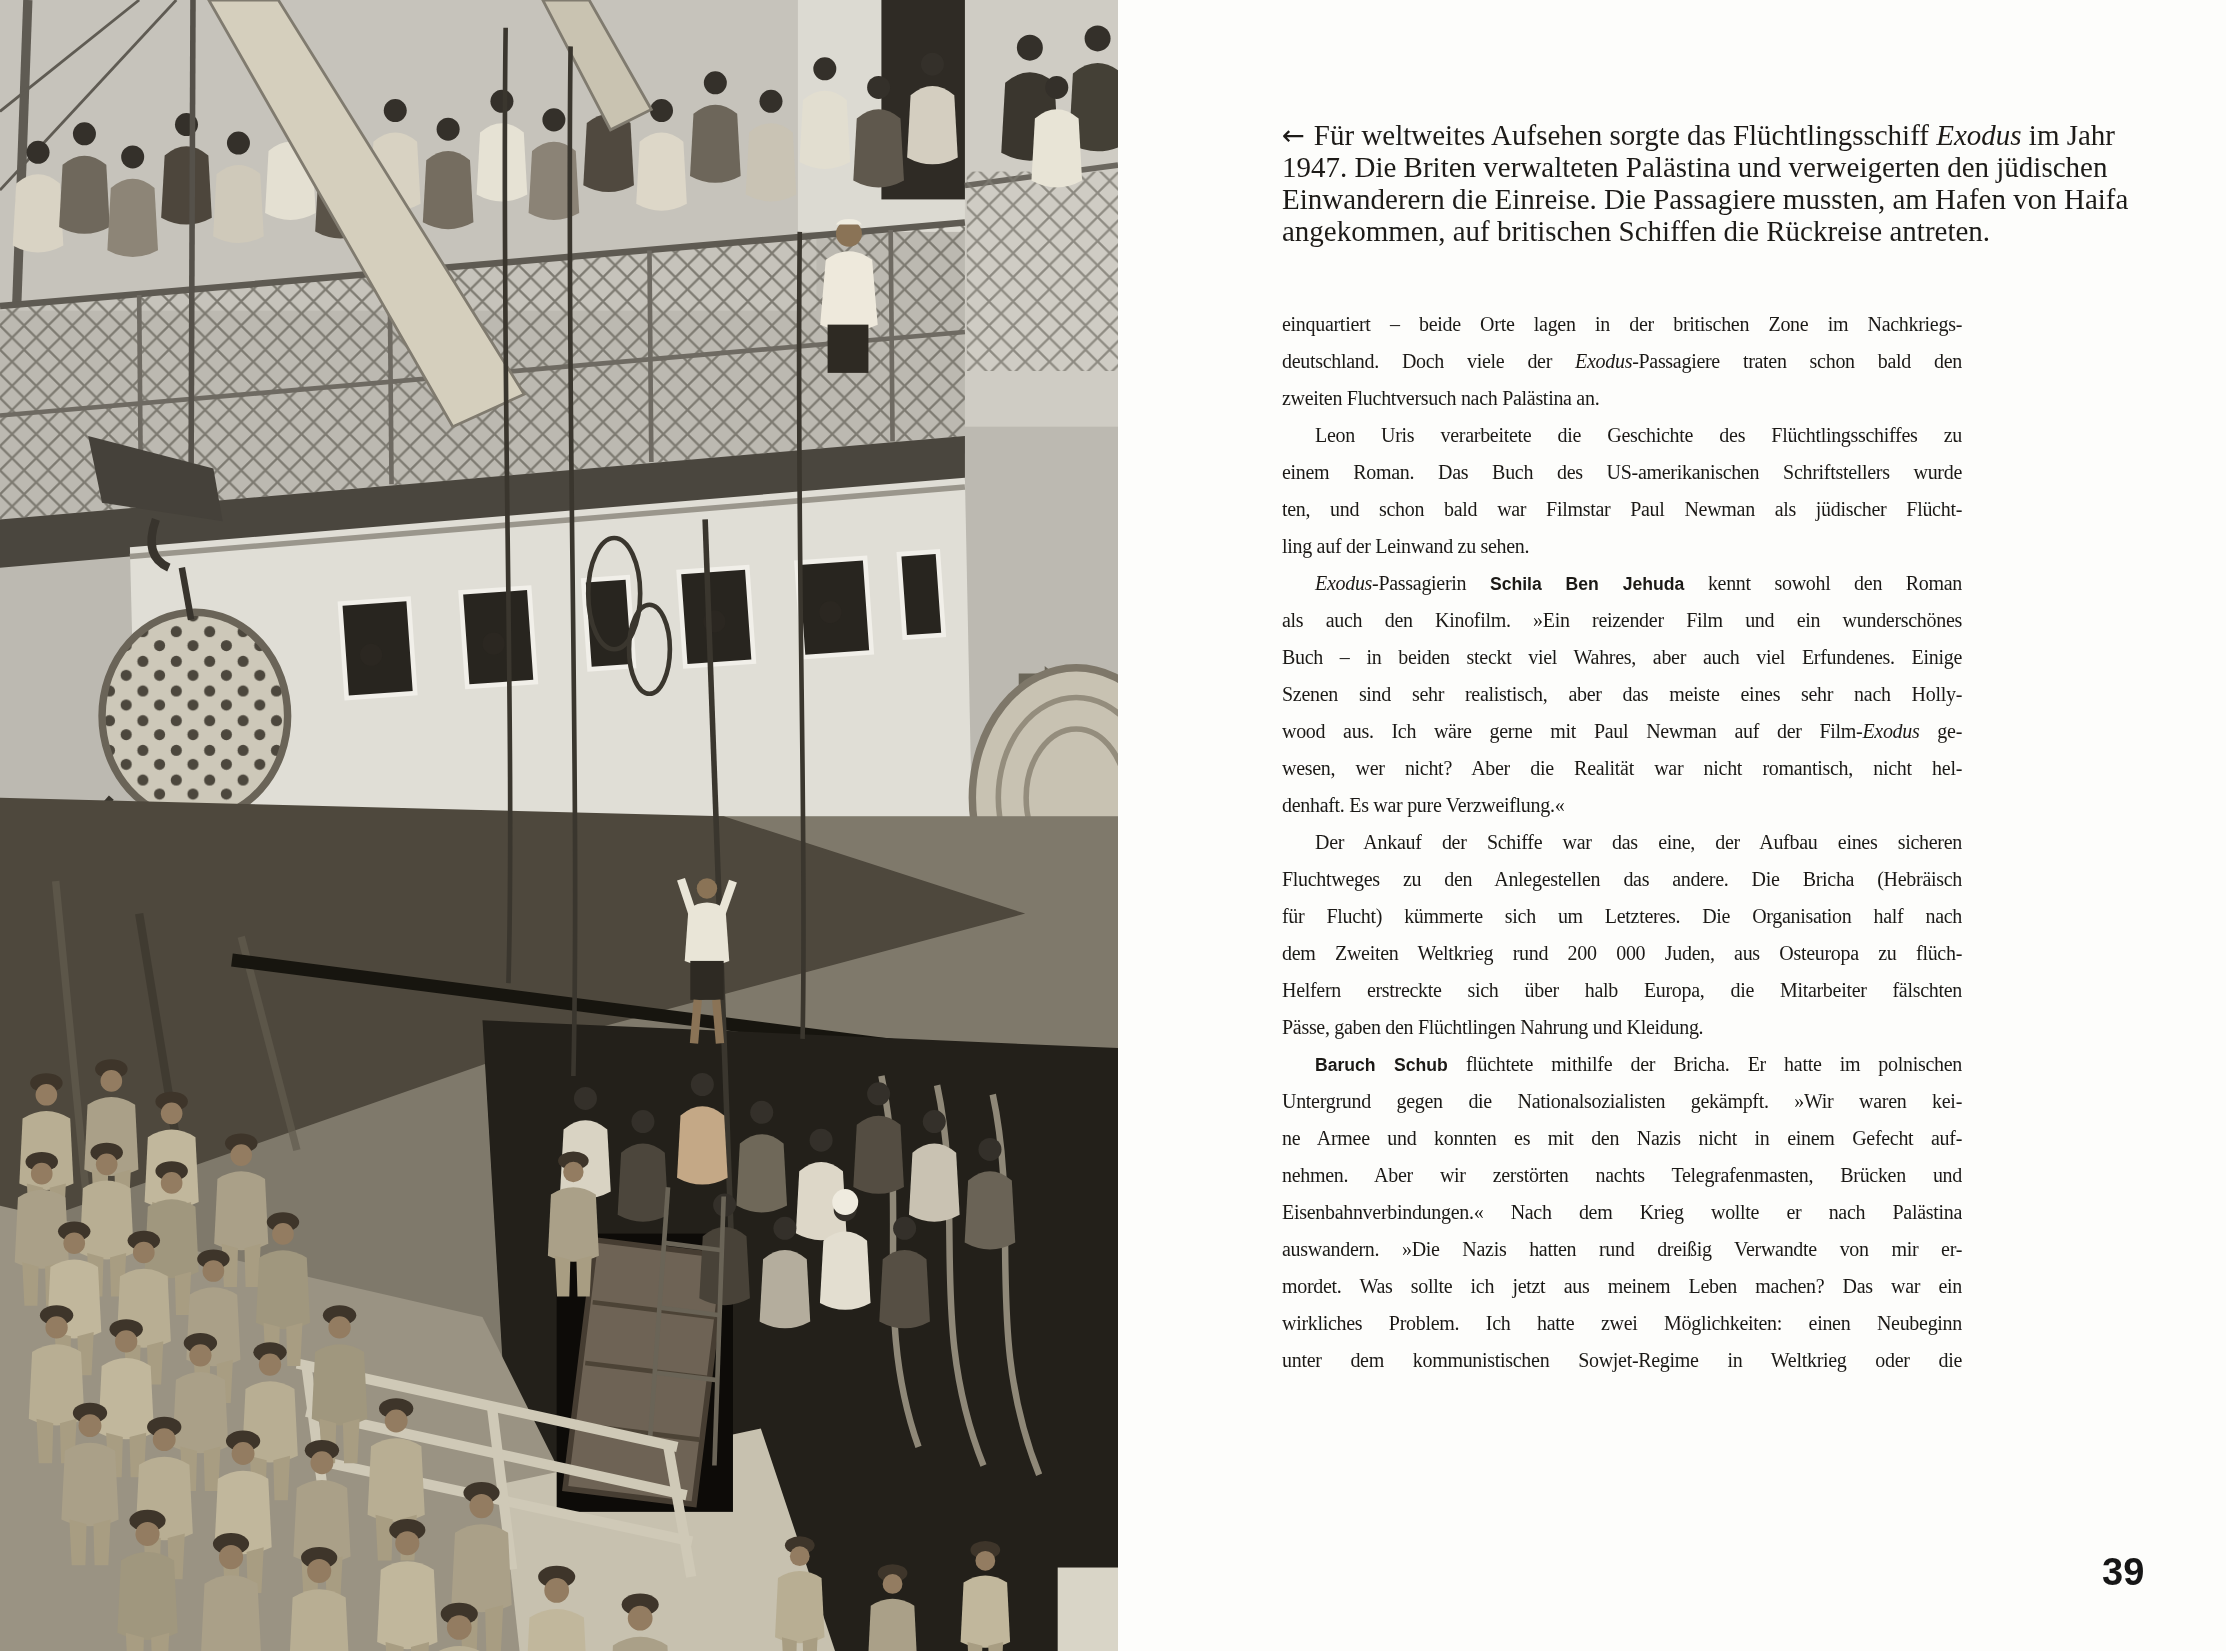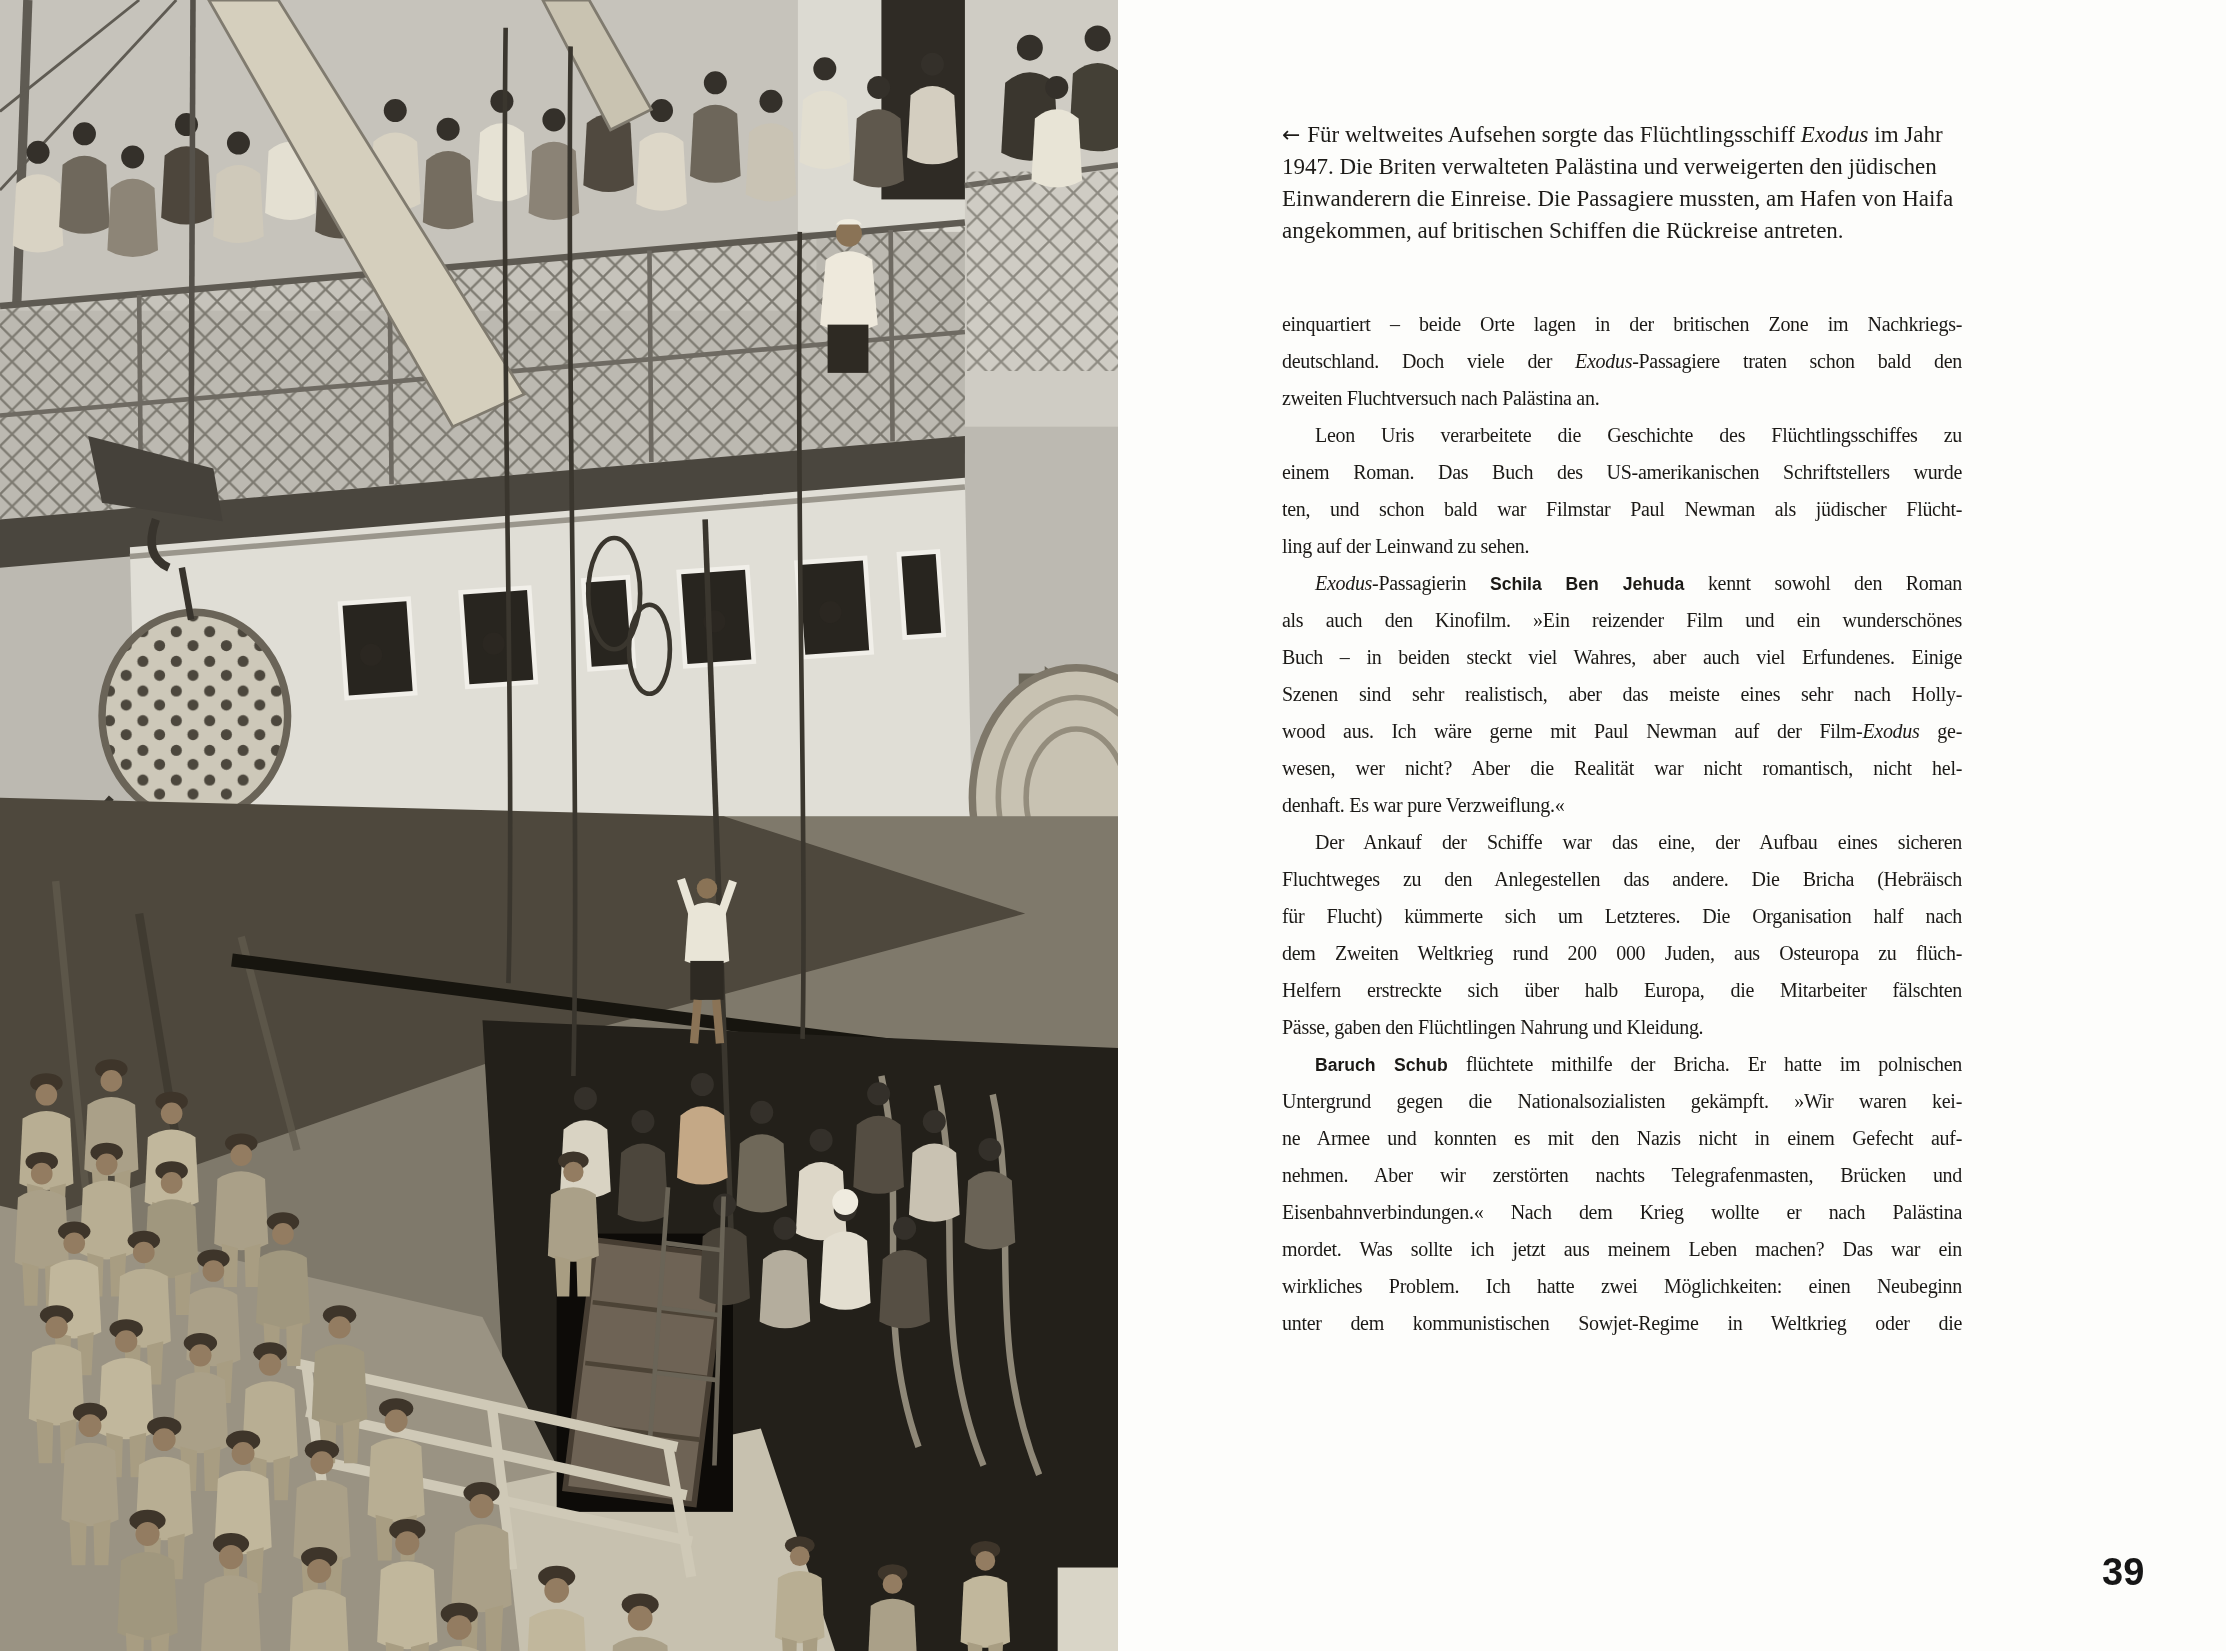--- a/index.html
+++ b/index.html
@@ -14,21 +14,21 @@
   
   .photo-wrap{
     position:absolute;left:0;top:0;width:1118px;height:1651px;
     overflow:hidden;background:#bcb9b1;
   }
   .photo-wrap svg{display:block;width:100%;height:100%;}
 
   
   .caption{
     position:absolute;left:1282px;top:119px;width:686px;
-    font-size:23px;line-height:32px;color:#1d1b18;
+    font-size:29px;line-height:32px;color:#1d1b18;
   }
   .cap-line{white-space:nowrap;}
   .bodytext{
     position:absolute;left:1282px;top:306px;width:680px;
     font-size:20px;line-height:37px;color:#1b1916;
     letter-spacing:-0.3px;
   }
   .para{margin:0;}
   .bline{
     height:37px;overflow:hidden;
@@ -366,20 +366,21 @@
         <div class="bline"><span>dem Zweiten Weltkrieg rund 200 000 Juden, aus Osteuropa zu flüch-</span></div>
         <div class="bline"><span>Helfern erstreckte sich über halb Europa, die Mitarbeiter fälschten</span></div>
         <div class="bline lastline"><span>Pässe, gaben den Flüchtlingen Nahrung und Kleidung.</span></div>
       </div>
       <div class="para">
         <div class="bline indent"><span class="run-bold-name">Baruch Schub</span><span> flüchtete mithilfe der Bricha. Er hatte im polnischen</span></div>
         <div class="bline"><span>Untergrund gegen die Nationalsozialisten gekämpft. »Wir waren kei-</span></div>
         <div class="bline"><span>ne Armee und konnten es mit den Nazis nicht in einem Gefecht auf-</span></div>
         <div class="bline"><span>nehmen. Aber wir zerstörten nachts Telegrafenmasten, Brücken und</span></div>
         <div class="bline"><span>Eisenbahnverbindungen.« Nach dem Krieg wollte er nach Palästina</span></div>
+        <div class="bline"><span>auswandern. »Die Nazis hatten rund dreißig Verwandte von mir er-</span></div>
         <div class="bline"><span>mordet. Was sollte ich jetzt aus meinem Leben machen? Das war ein</span></div>
         <div class="bline"><span>wirkliches Problem. Ich hatte zwei Möglichkeiten: einen Neubeginn</span></div>
         <div class="bline"><span>unter dem kommunistischen Sowjet-Regime in Weltkrieg oder die</span></div>
       </div>
     </div>
 
   <div class="pagenum">39</div>
 
 </div>
 

